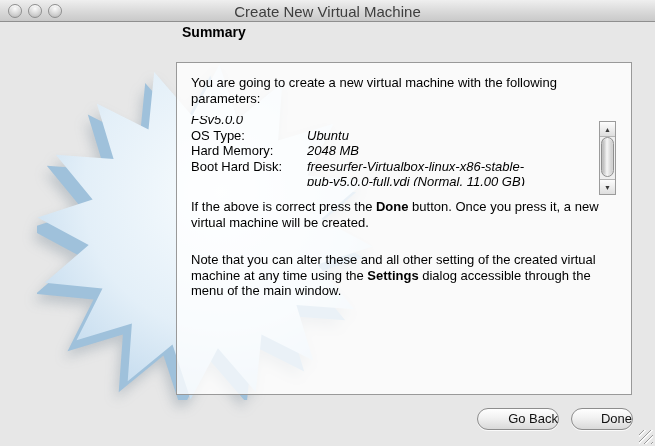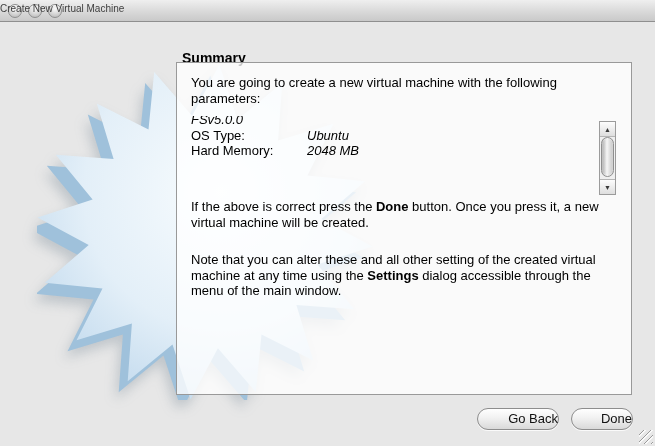--- a/index.html
+++ b/index.html
@@ -12,42 +12,42 @@
     font-size:13px; color:#000;
   }
 
   
   .titlebar {
     position:absolute; left:0; top:0; width:655px; height:22px;
     background:linear-gradient(#efefef, #d9d9d9 55%, #c9c9c9);
     border-bottom:1px solid #8f8f8f;
   }
   .titlebar-title {
-    position:absolute; left:0; right:0; top:3px; text-align:left;
-    font-size:10px; color:#3e3e3e;
+    position:absolute; left:0; right:0; top:3px; text-align:center;
+    font-size:15px; color:#3e3e3e;
   }
   .tl-btn {
     position:absolute; top:4px; width:14px; height:14px; border-radius:50%;
     border:1px solid #8e8e8e;
     background:radial-gradient(circle at 50% 30%, #fbfbfb 0%, #dcdcdc 45%, #b3b3b3 100%);
     box-shadow:inset 0 1px 1px rgba(255,255,255,.9);
   }
   .tl-close   { left:8px; }
   .tl-minimize{ left:28px; }
   .tl-zoom    { left:48px; }
 
   
   .starburst {
     position:absolute; left:37px; top:64px; width:336px; height:336px;
     filter:drop-shadow(-3px 7px 6px rgba(90,110,130,.28));
   }
 
   
   .heading {
-    position:absolute; left:182px; top:50px;
+    position:absolute; left:182px; top:24px;
     font-size:14px; font-weight:bold; color:#000;
   }
 
   
   .summary-box {
     position:absolute; left:176px; top:62px; width:456px; height:333px;
     background:rgba(255,255,255,.78);
     border:1px solid #999;
     padding:12px 10px 0 14px;
     line-height:15.5px;
@@ -142,20 +142,24 @@
             <span class="param-value">FSv5.0.0</span>
           </div>
         <div class="param-row">
             <span class="param-label">OS Type:</span>
             <span class="param-value">Ubuntu</span>
           </div>
         <div class="param-row">
             <span class="param-label">Hard Memory:</span>
             <span class="param-value">2048 MB</span>
           </div>
+        <div class="param-row">
+            <span class="param-label">Boot Hard Disk:</span>
+            <span class="param-value">freesurfer-Virtualbox-linux-x86-stable-pub-v5.0.0-full.vdi (Normal, 11.00 GB)</span>
+          </div>
       </div>
     </div>
 
     <div class="scrollbar">
       <div class="scroll-btn scroll-up">▲</div>
       <div class="scroll-track">
         <div class="scroll-thumb"></div>
       </div>
       <div class="scroll-btn scroll-down">▼</div>
     </div>

